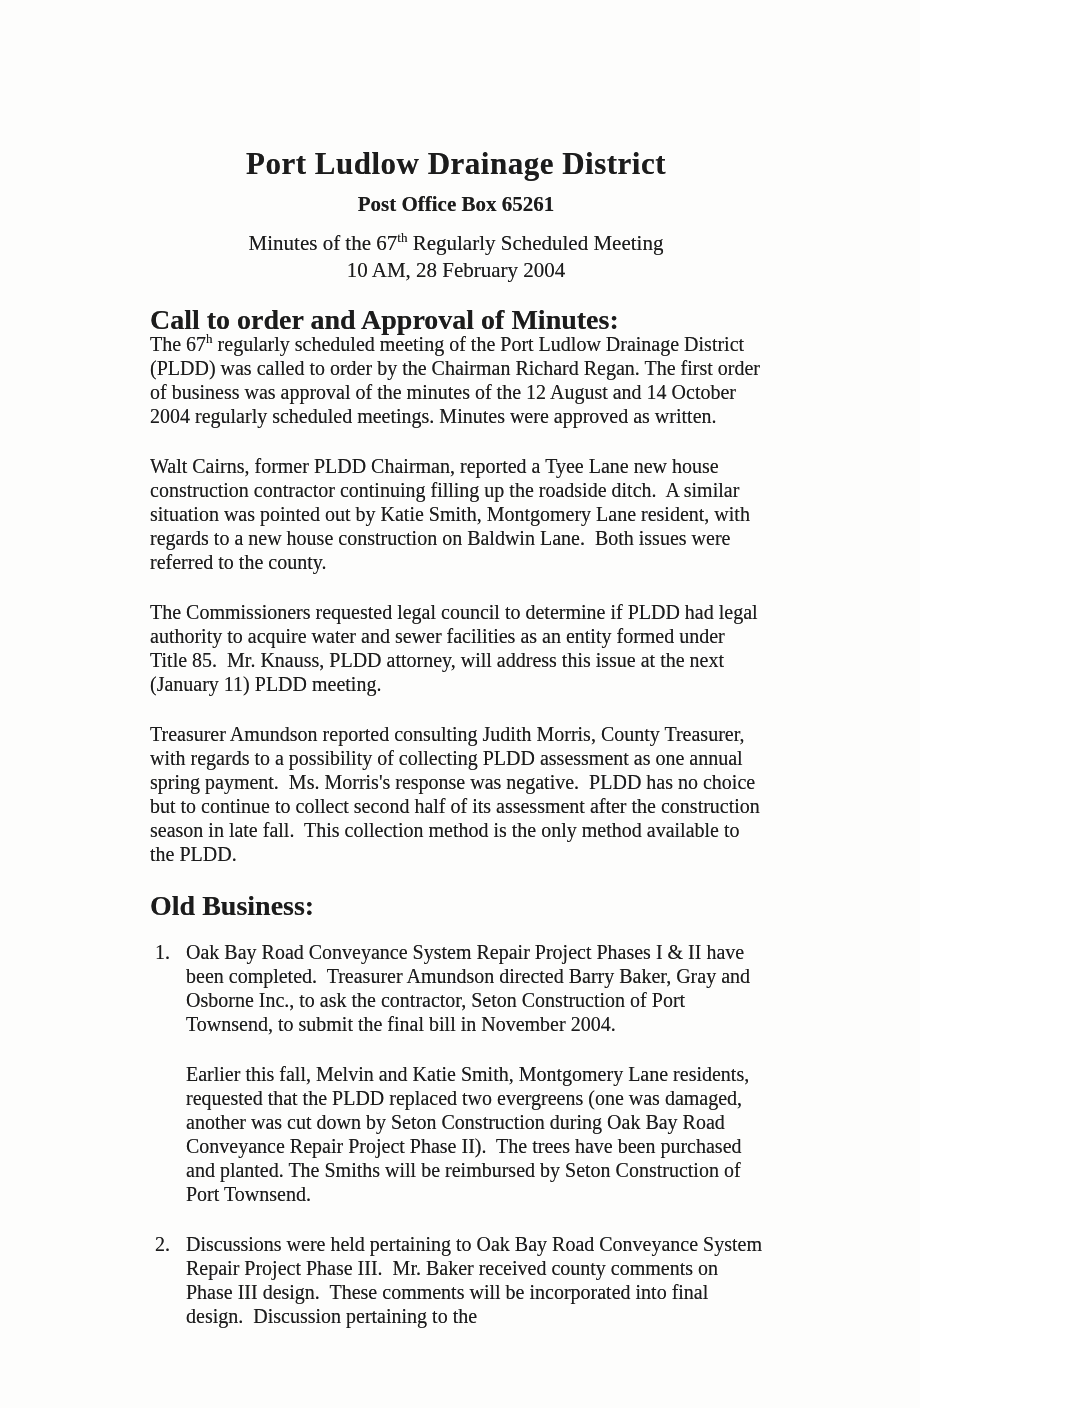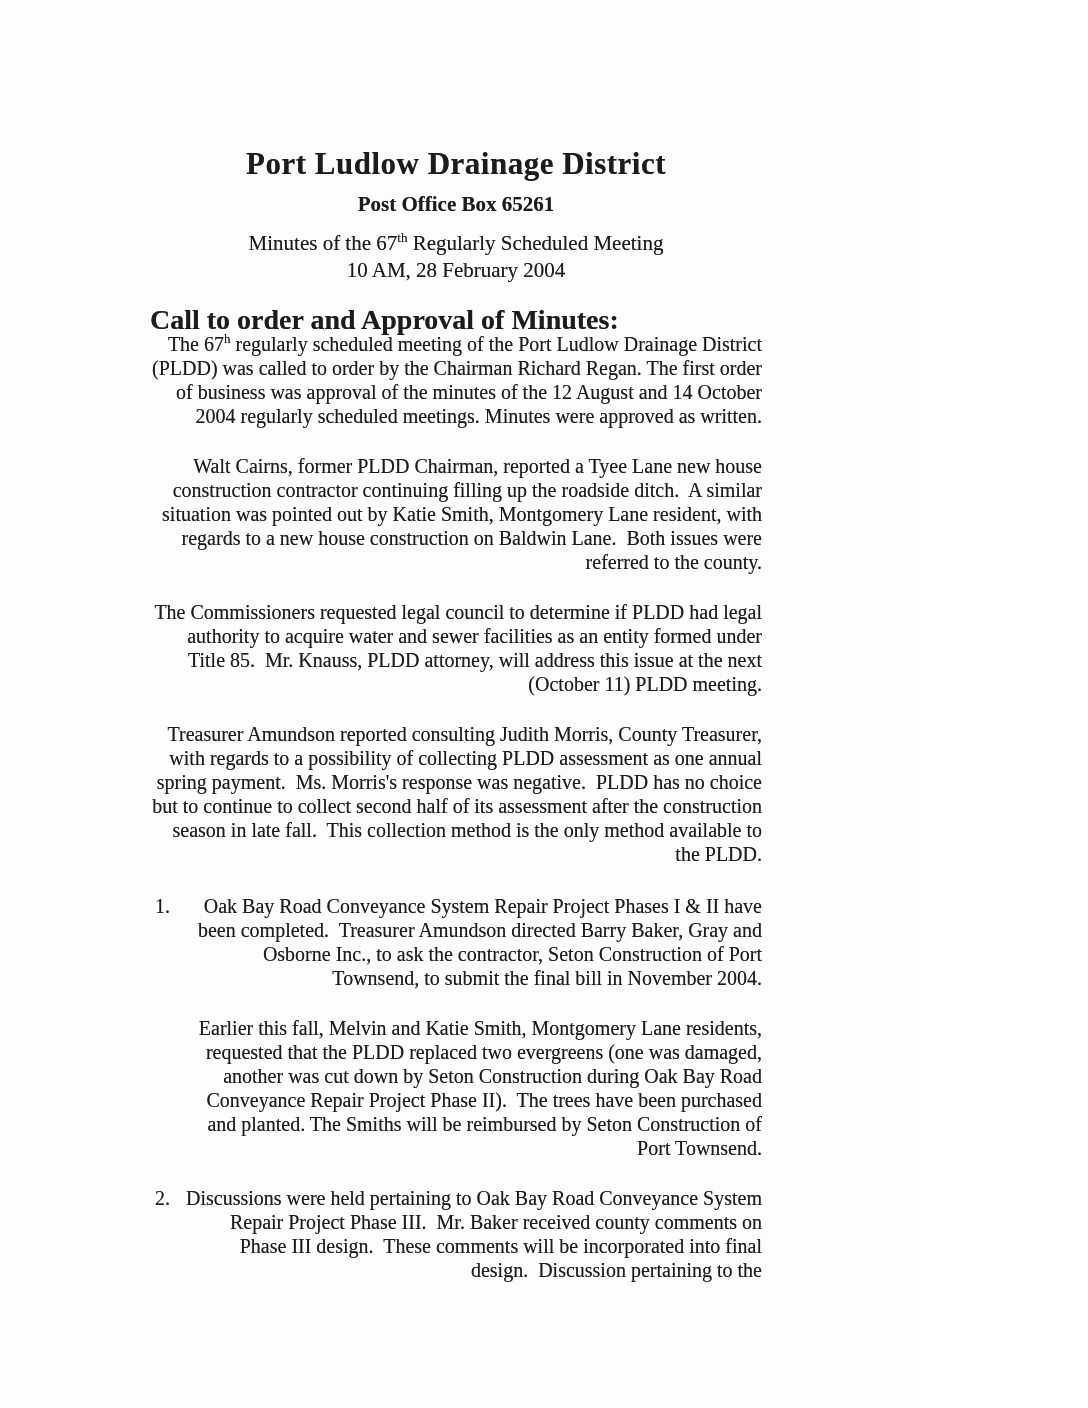--- a/index.html
+++ b/index.html
@@ -55,21 +55,20 @@
   }
   h2.sec-heading {
     font-size: 28px;
     font-weight: bold;
     line-height: 24px;
     margin: 0;
   }
   p.para {
     margin: 0 0 26px 0;
     white-space: pre-wrap;
-    text-align: right;
   }
   .tight-after-heading { margin-top: 0; }
   .sec { margin: 0; }
   .sec-call { margin-bottom: 1px; }
   .sec-public h2 { margin-bottom: 19px; }
   .sec-old h2 { margin-bottom: 22px; }
   .num-item {
     display: flex;
     margin: 0 0 0 5px;
   }
@@ -99,25 +98,26 @@
 
     <div class="body-text">
 
       <section class="sec sec-call">
         <h2 class="sec-heading">Call to order and Approval of Minutes:</h2>
         <p class="para tight-after-heading"><span>The 67</span><sup class="ord">h</sup><span> regularly scheduled meeting of the Port Ludlow Drainage District (PLDD) was called to order by the Chairman Richard Regan. The first order of business was approval of the minutes of the 12 August and 14 October 2004 regularly scheduled meetings. Minutes were approved as written.</span></p>
       </section>
 
       <section class="sec sec-public">
         <p class="para">Walt Cairns, former PLDD Chairman, reported a Tyee Lane new house construction contractor continuing filling up the roadside ditch.  A similar situation was pointed out by Katie Smith, Montgomery Lane resident, with regards to a new house construction on Baldwin Lane.  Both issues were referred to the county.</p>
-        <p class="para">The Commissioners requested legal council to determine if PLDD had legal authority to acquire water and sewer facilities as an entity formed under Title 85.  Mr. Knauss, PLDD attorney, will address this issue at the next (October 11) PLDD meeting.</p>
+        <p class="para">The Commissioners requested legal council to determine if PLDD had legal authority to acquire water and sewer facilities as an entity formed under Title 85.  Mr. Knauss, PLDD attorney, will address this issue at the next (January 11) PLDD meeting.</p>
         <p class="para" style="margin-bottom:28px;">Treasurer Amundson reported consulting Judith Morris, County Treasurer, with regards to a possibility of collecting PLDD assessment as one annual spring payment.  Ms. Morris's response was negative.  PLDD has no choice but to continue to collect second half of its assessment after the construction season in late fall.  This collection method is the only method available to the PLDD.</p>
       </section>
 
       <section class="sec sec-old">
+        <h2 class="sec-heading">Old Business:</h2>
 
         <div class="num-item">
           <div class="num-col">1.</div>
           <div class="item-body">
             <p class="para">Oak Bay Road Conveyance System Repair Project Phases I &amp; II have been completed.  Treasurer Amundson directed Barry Baker, Gray and Osborne Inc., to ask the contractor, Seton Construction of Port Townsend, to submit the final bill in November 2004.</p>
             <p class="para">Earlier this fall, Melvin and Katie Smith, Montgomery Lane residents, requested that the PLDD replaced two evergreens (one was damaged, another was cut down by Seton Construction during Oak Bay Road Conveyance Repair Project Phase II).  The trees have been purchased and planted. The Smiths will be reimbursed by Seton Construction of Port Townsend.</p>
           </div>
         </div>
 
         <div class="num-item">

